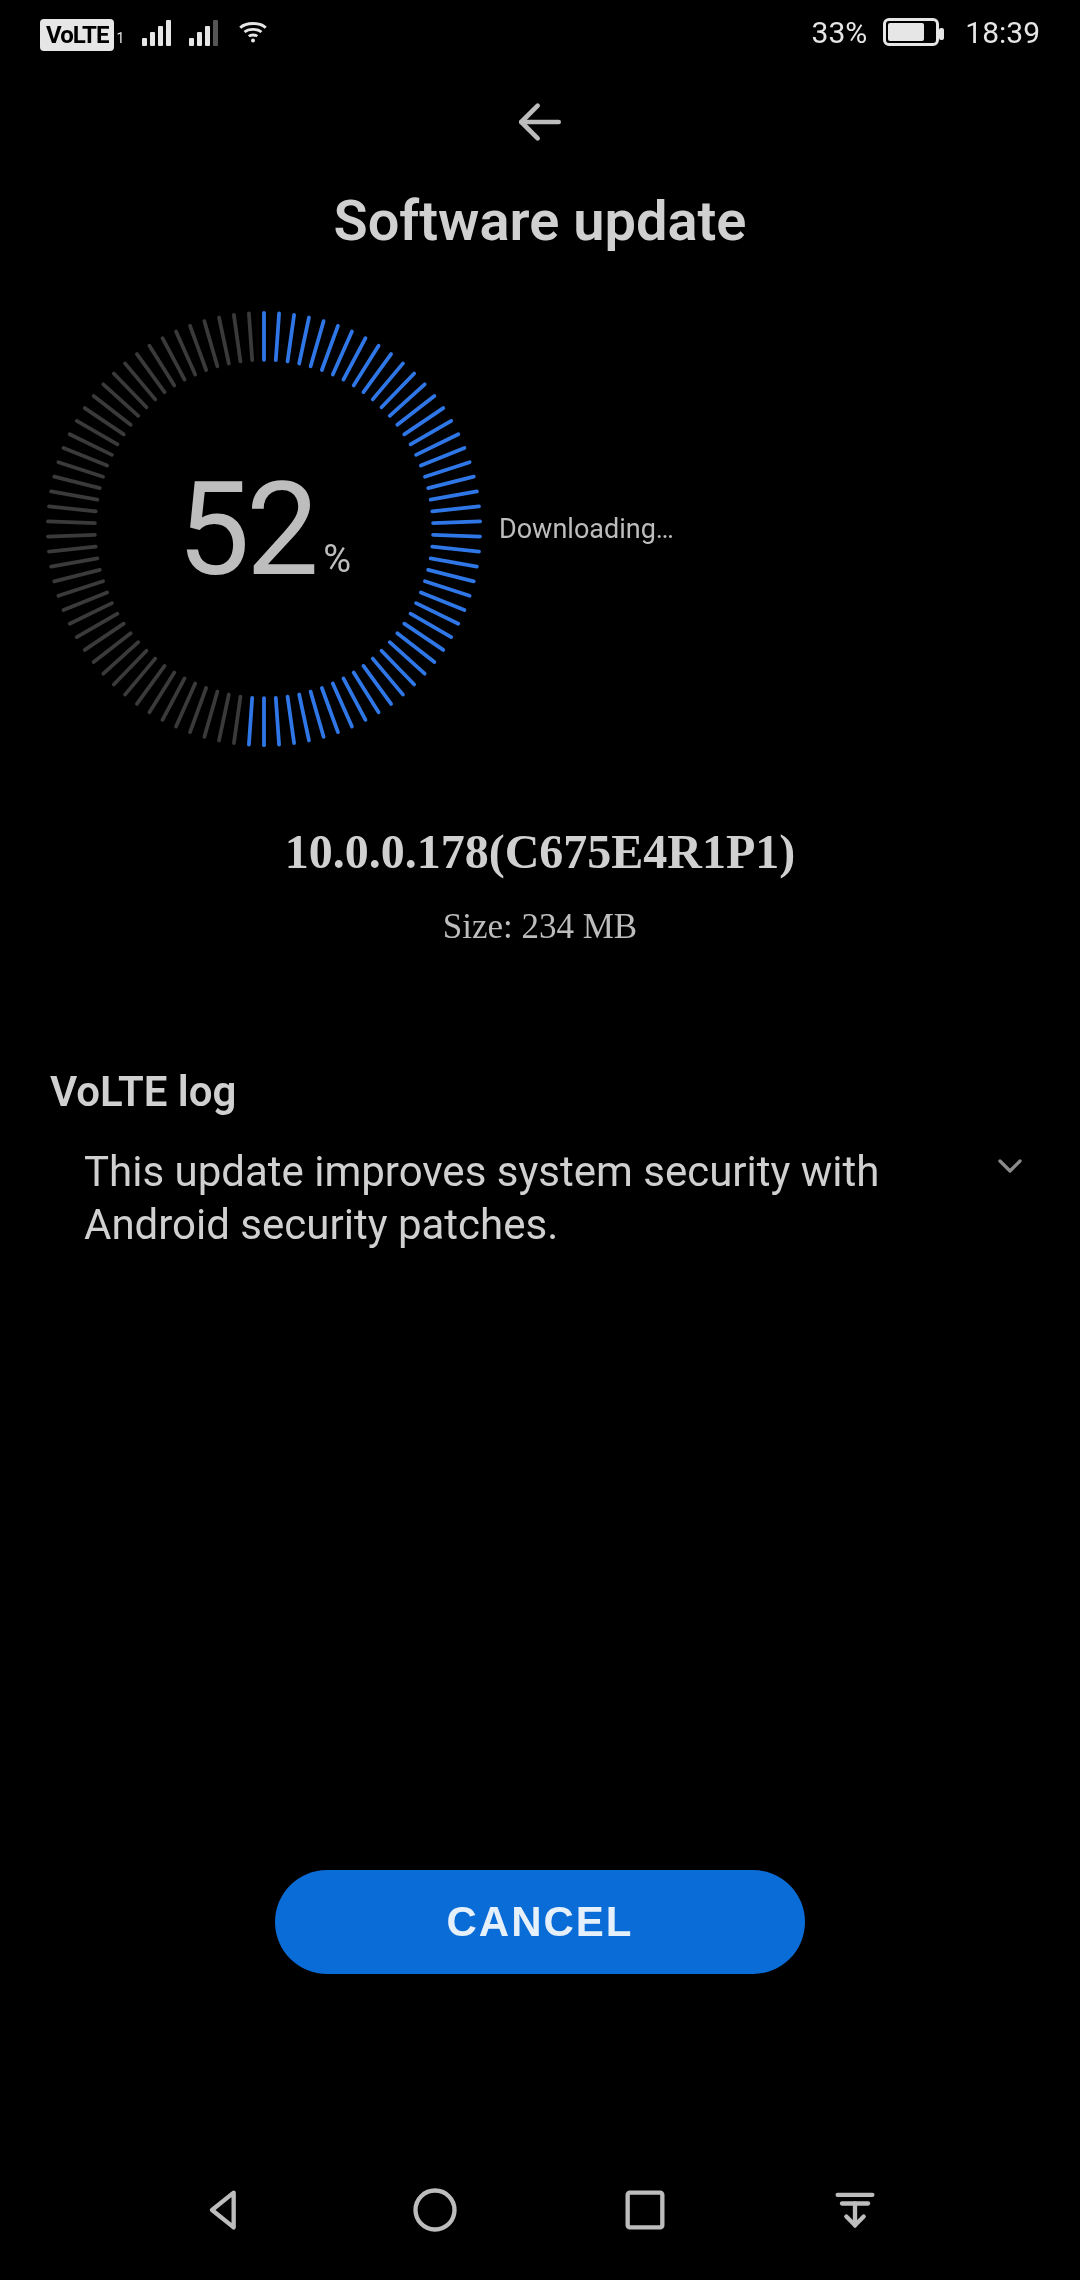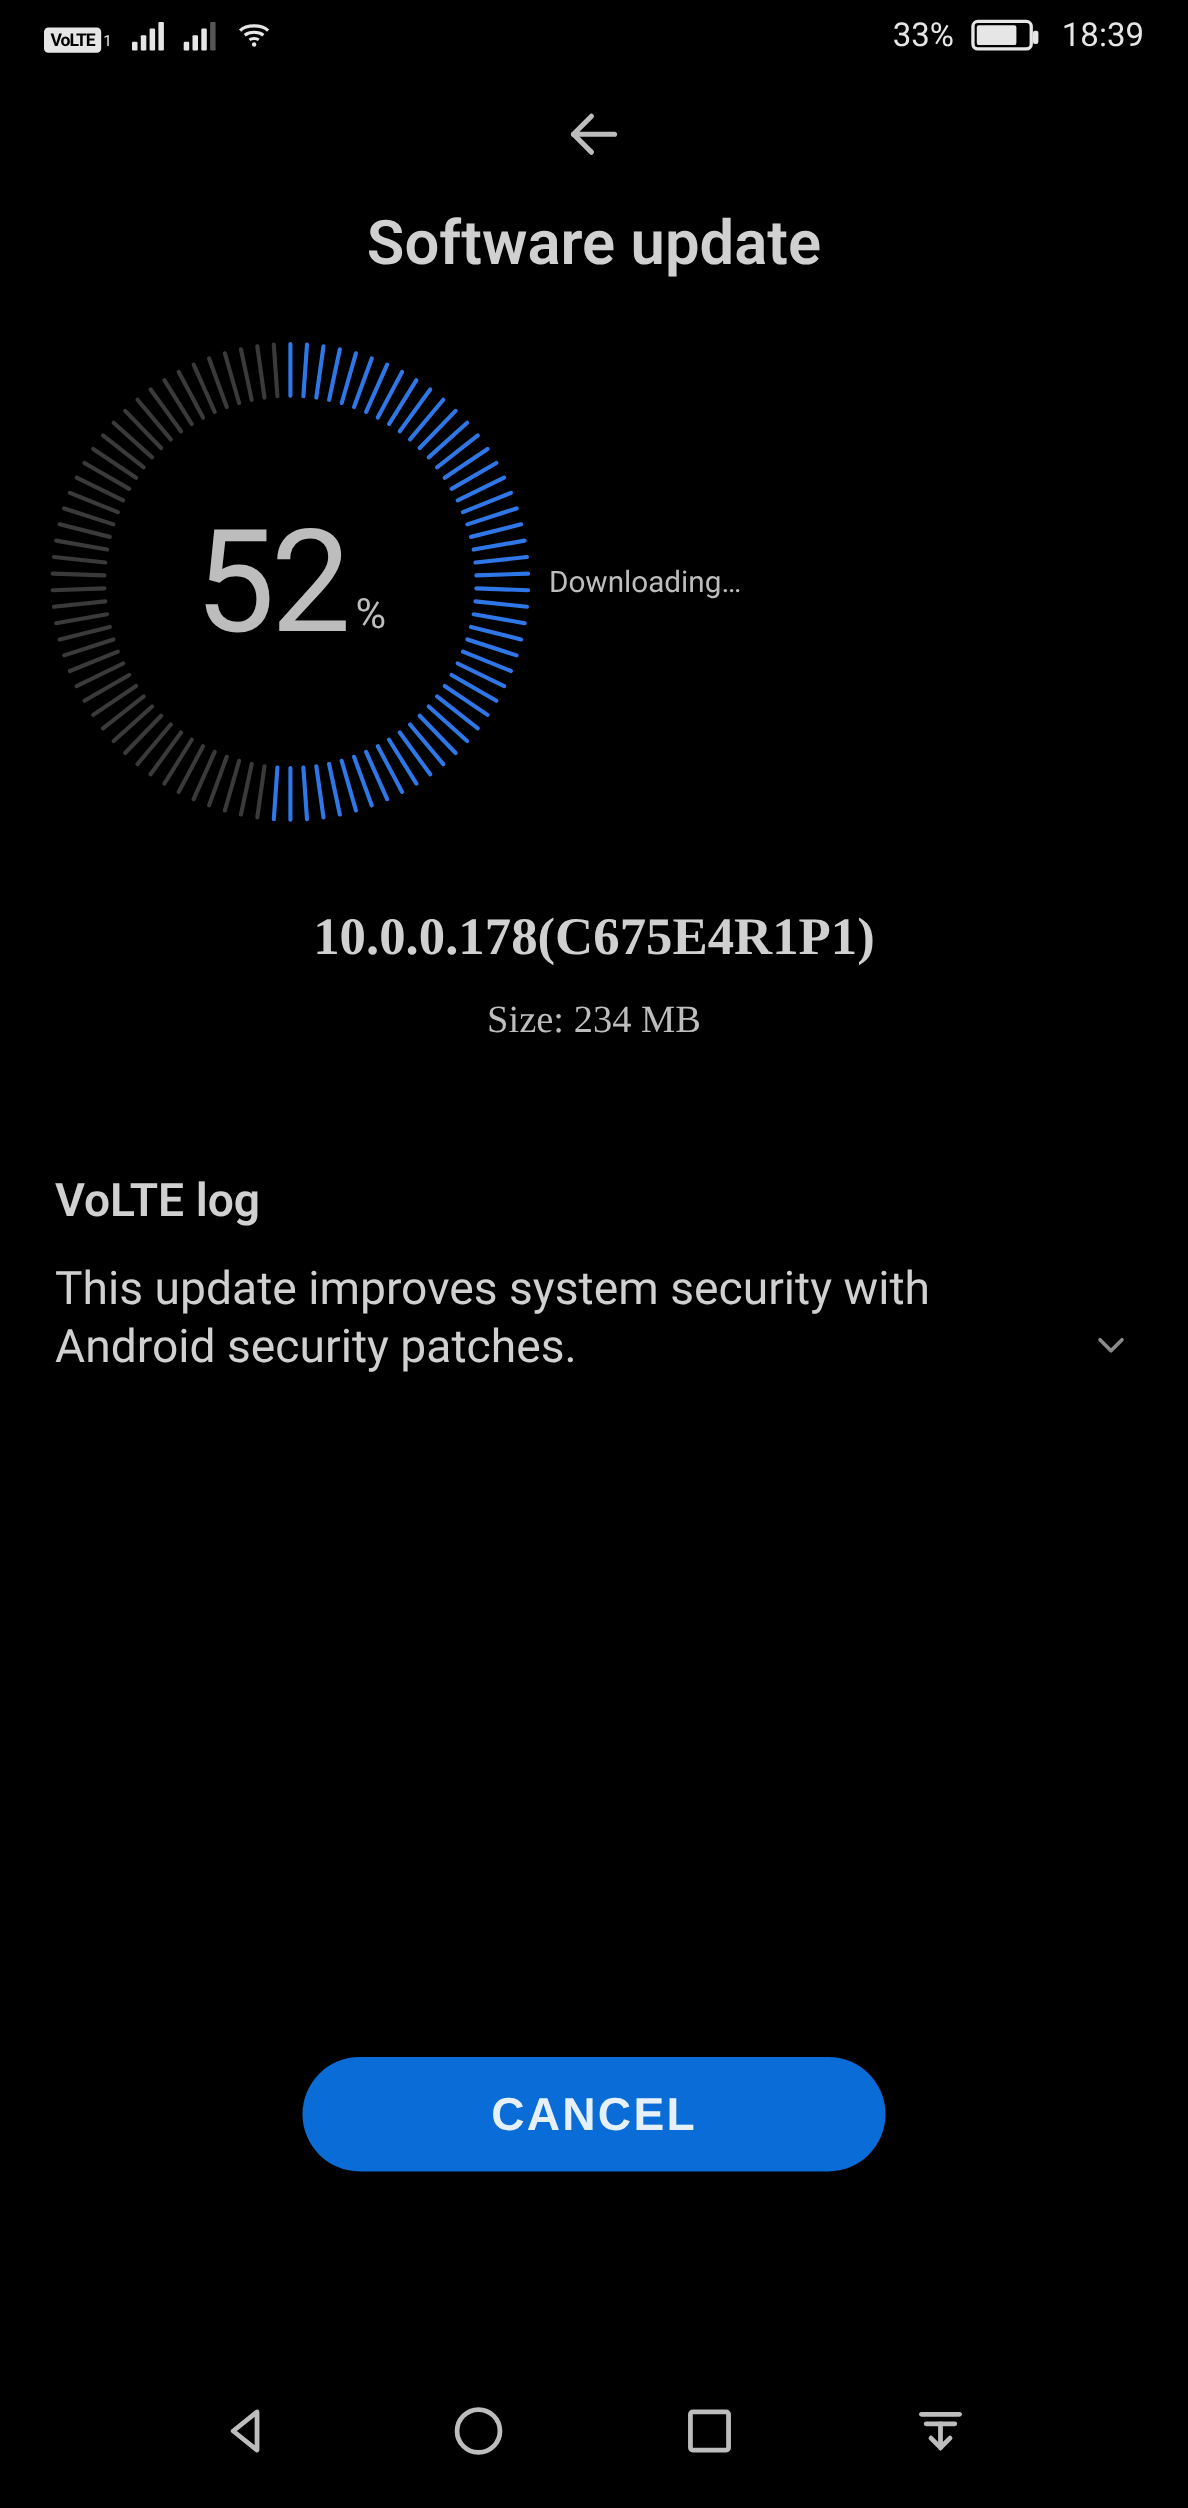--- a/index.html
+++ b/index.html
@@ -20,21 +20,21 @@
     padding: 0 40px;
     font-size: 30px;
     color: #e6e6e6;
   }
   .status-left { display: flex; align-items: center; gap: 18px; }
   .status-right { margin-left: auto; display: flex; align-items: center; gap: 10px; }
   .volte-badge {
     background: #e6e6e6;
     color: #000;
     font-weight: 700;
-    font-size: 16px;
+    font-size: 24px;
     padding: 2px 6px;
     border-radius: 4px;
     letter-spacing: -1px;
   }
   .volte-sub { font-size: 14px; margin-left: 2px; }
   .signal-bars {
     display: flex;
     align-items: flex-end;
     gap: 3px;
     height: 28px;
@@ -139,22 +139,23 @@
     padding: 0 50px;
     margin-top: 120px;
   }
   .changelog-title {
     font-size: 42px;
     font-weight: 600;
     color: #d0d0d0;
   }
   .changelog-row {
     display: flex;
-    align-items: flex-end;
+    align-items: flex-start;
     margin-top: 30px;
+    margin-left: 34px;
   }
   .changelog-body {
     font-size: 42px;
     line-height: 1.25;
     color: #d0d0d0;
     flex: 1;
   }
   .chevron { width: 40px; height: 40px; flex-shrink:0; margin-bottom:8px;}
 
   

